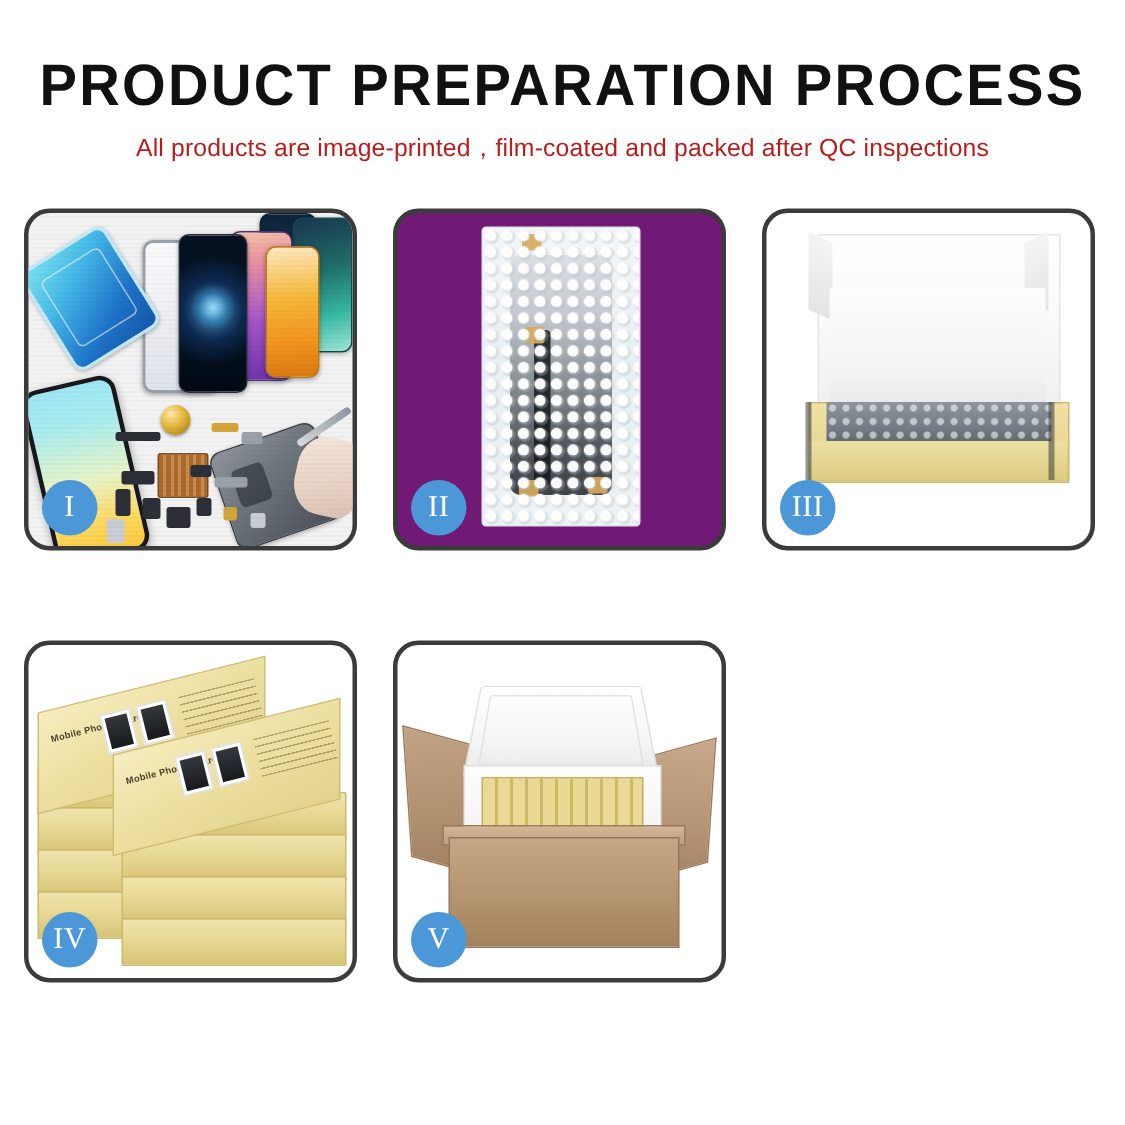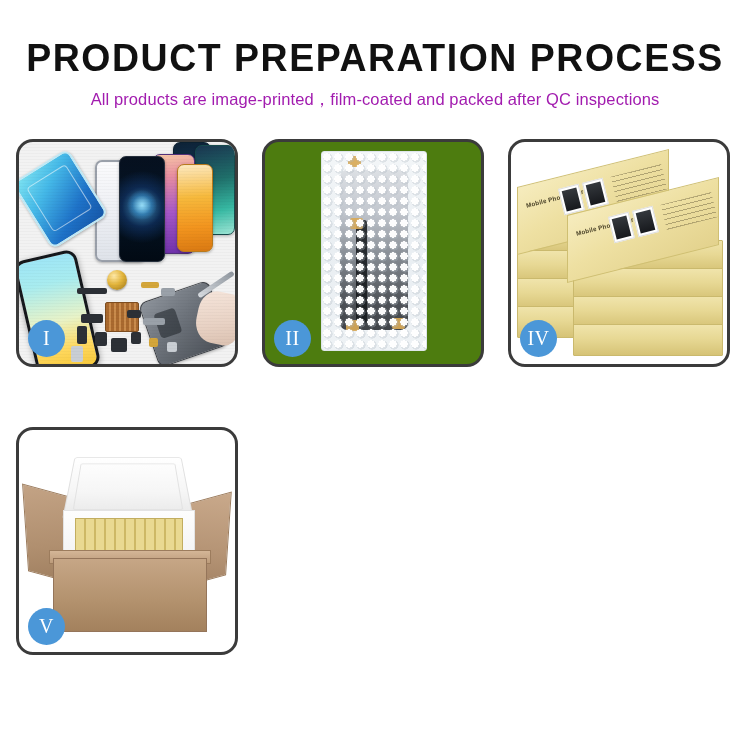--- a/index.html
+++ b/index.html
@@ -30,21 +30,21 @@
     color: #111111;
     line-height: 1;
     margin: 0;
     transform: scaleX(0.96);
     transform-origin: center;
   }
   #page-subtitle {
     font-family: "Liberation Sans", sans-serif;
     font-size: 16.5px;
     font-weight: 400;
-    color: #a21caf;
+    color: #b91c1c;
     margin: 14px 0 0 0;
     line-height: 1;
     letter-spacing: 0.1px;
   }
 
   
   #steps-grid {
     position: absolute;
     left: 16px;
     top: 139px;
@@ -512,35 +512,49 @@
       <div class="pt gld" style="left:130px; top:196px; width:9px;  height:9px;"></div>
       <div class="pt lt" style="left:148px; top:200px; width:10px; height:10px;"></div>
 
       <div class="stylus"></div>
       <div class="hand"></div>
       <div class="texture-noise"></div>
     </div>
     <div class="step-badge" style="background: rgb(75, 151, 216); color: rgb(255, 255, 255);">I</div>
   </div>
 
-  <div class="step-card" style="background: #4d7c0f; border-color: rgb(59, 59, 59); text-decoration: underline;">
+  <div class="step-card" style="background: #701a75; border-color: rgb(59, 59, 59); text-decoration: underline;">
     <div class="scene">
       <div class="bubble-pouch">
         <div class="screen-inside"></div>
         <div class="flex-cable"></div>
         <div class="tape" style="left:26px; top:4px;"></div>
         <div class="tape" style="left:28px; top:66px;"></div>
         <div class="tape" style="left:24px; top:168px;"></div>
         <div class="tape" style="left:70px; top:166px;"></div>
         <div class="bubbles"></div>
       </div>
     </div>
     <div class="step-badge" style="background: rgb(75, 151, 216); color: rgb(255, 255, 255);">II</div>
   </div>
 
+  <div class="step-card" style="background: rgb(255, 255, 255); border-color: rgb(59, 59, 59);">
+    <div class="scene">
+      <div class="box3-lid"></div>
+      <div class="box3-lid-left"></div>
+      <div class="box3-lid-right"></div>
+      <div class="box3-foam"></div>
+      <div class="box3-tray"></div>
+      <div class="box3-inner-wrap"></div>
+      <div class="box3-tray-front"></div>
+      <div class="box3-edge-l"></div>
+      <div class="box3-edge-r"></div>
+    </div>
+    <div class="step-badge" style="background: rgb(75, 151, 216); color: rgb(255, 255, 255);">III</div>
+  </div>
 
   <div class="step-card" style="background: rgb(255, 255, 255); border-color: rgb(59, 59, 59);">
     <div class="scene">
       <div class="stack">
 
         <div class="sbox" style="left:0px;  top:60px;"></div>
         <div class="sbox" style="left:0px;  top:88px;"></div>
         <div class="sbox" style="left:0px;  top:116px;"></div>
         <div class="sbox" style="left:0px;  top:144px;"></div>
 

